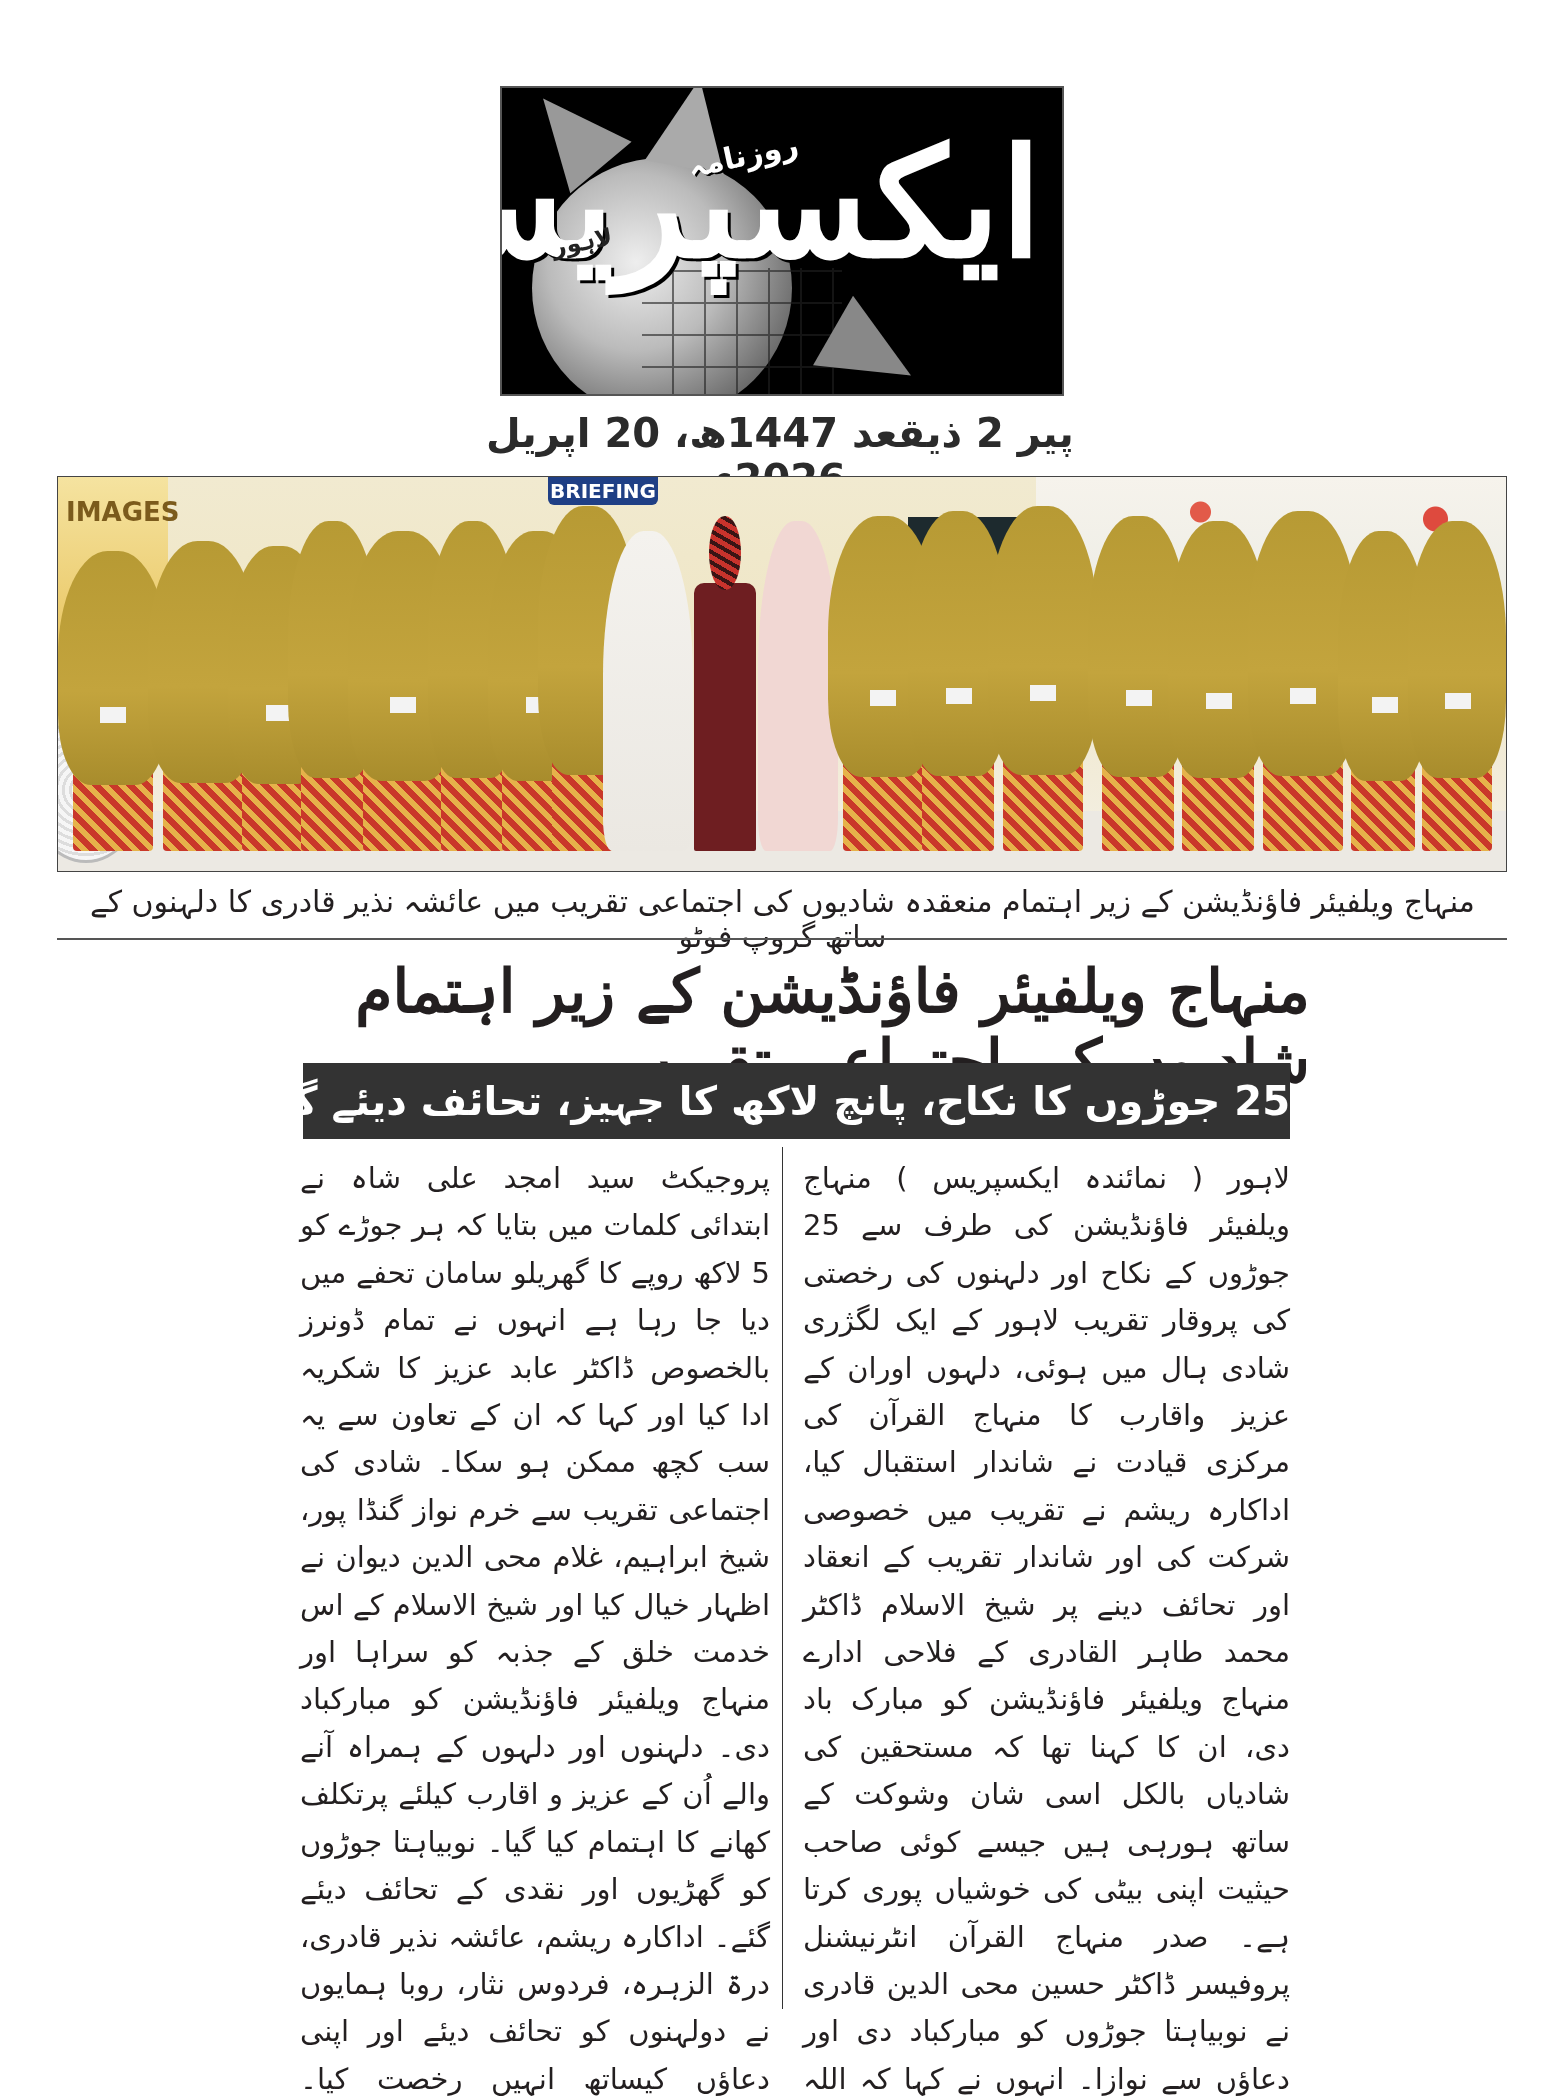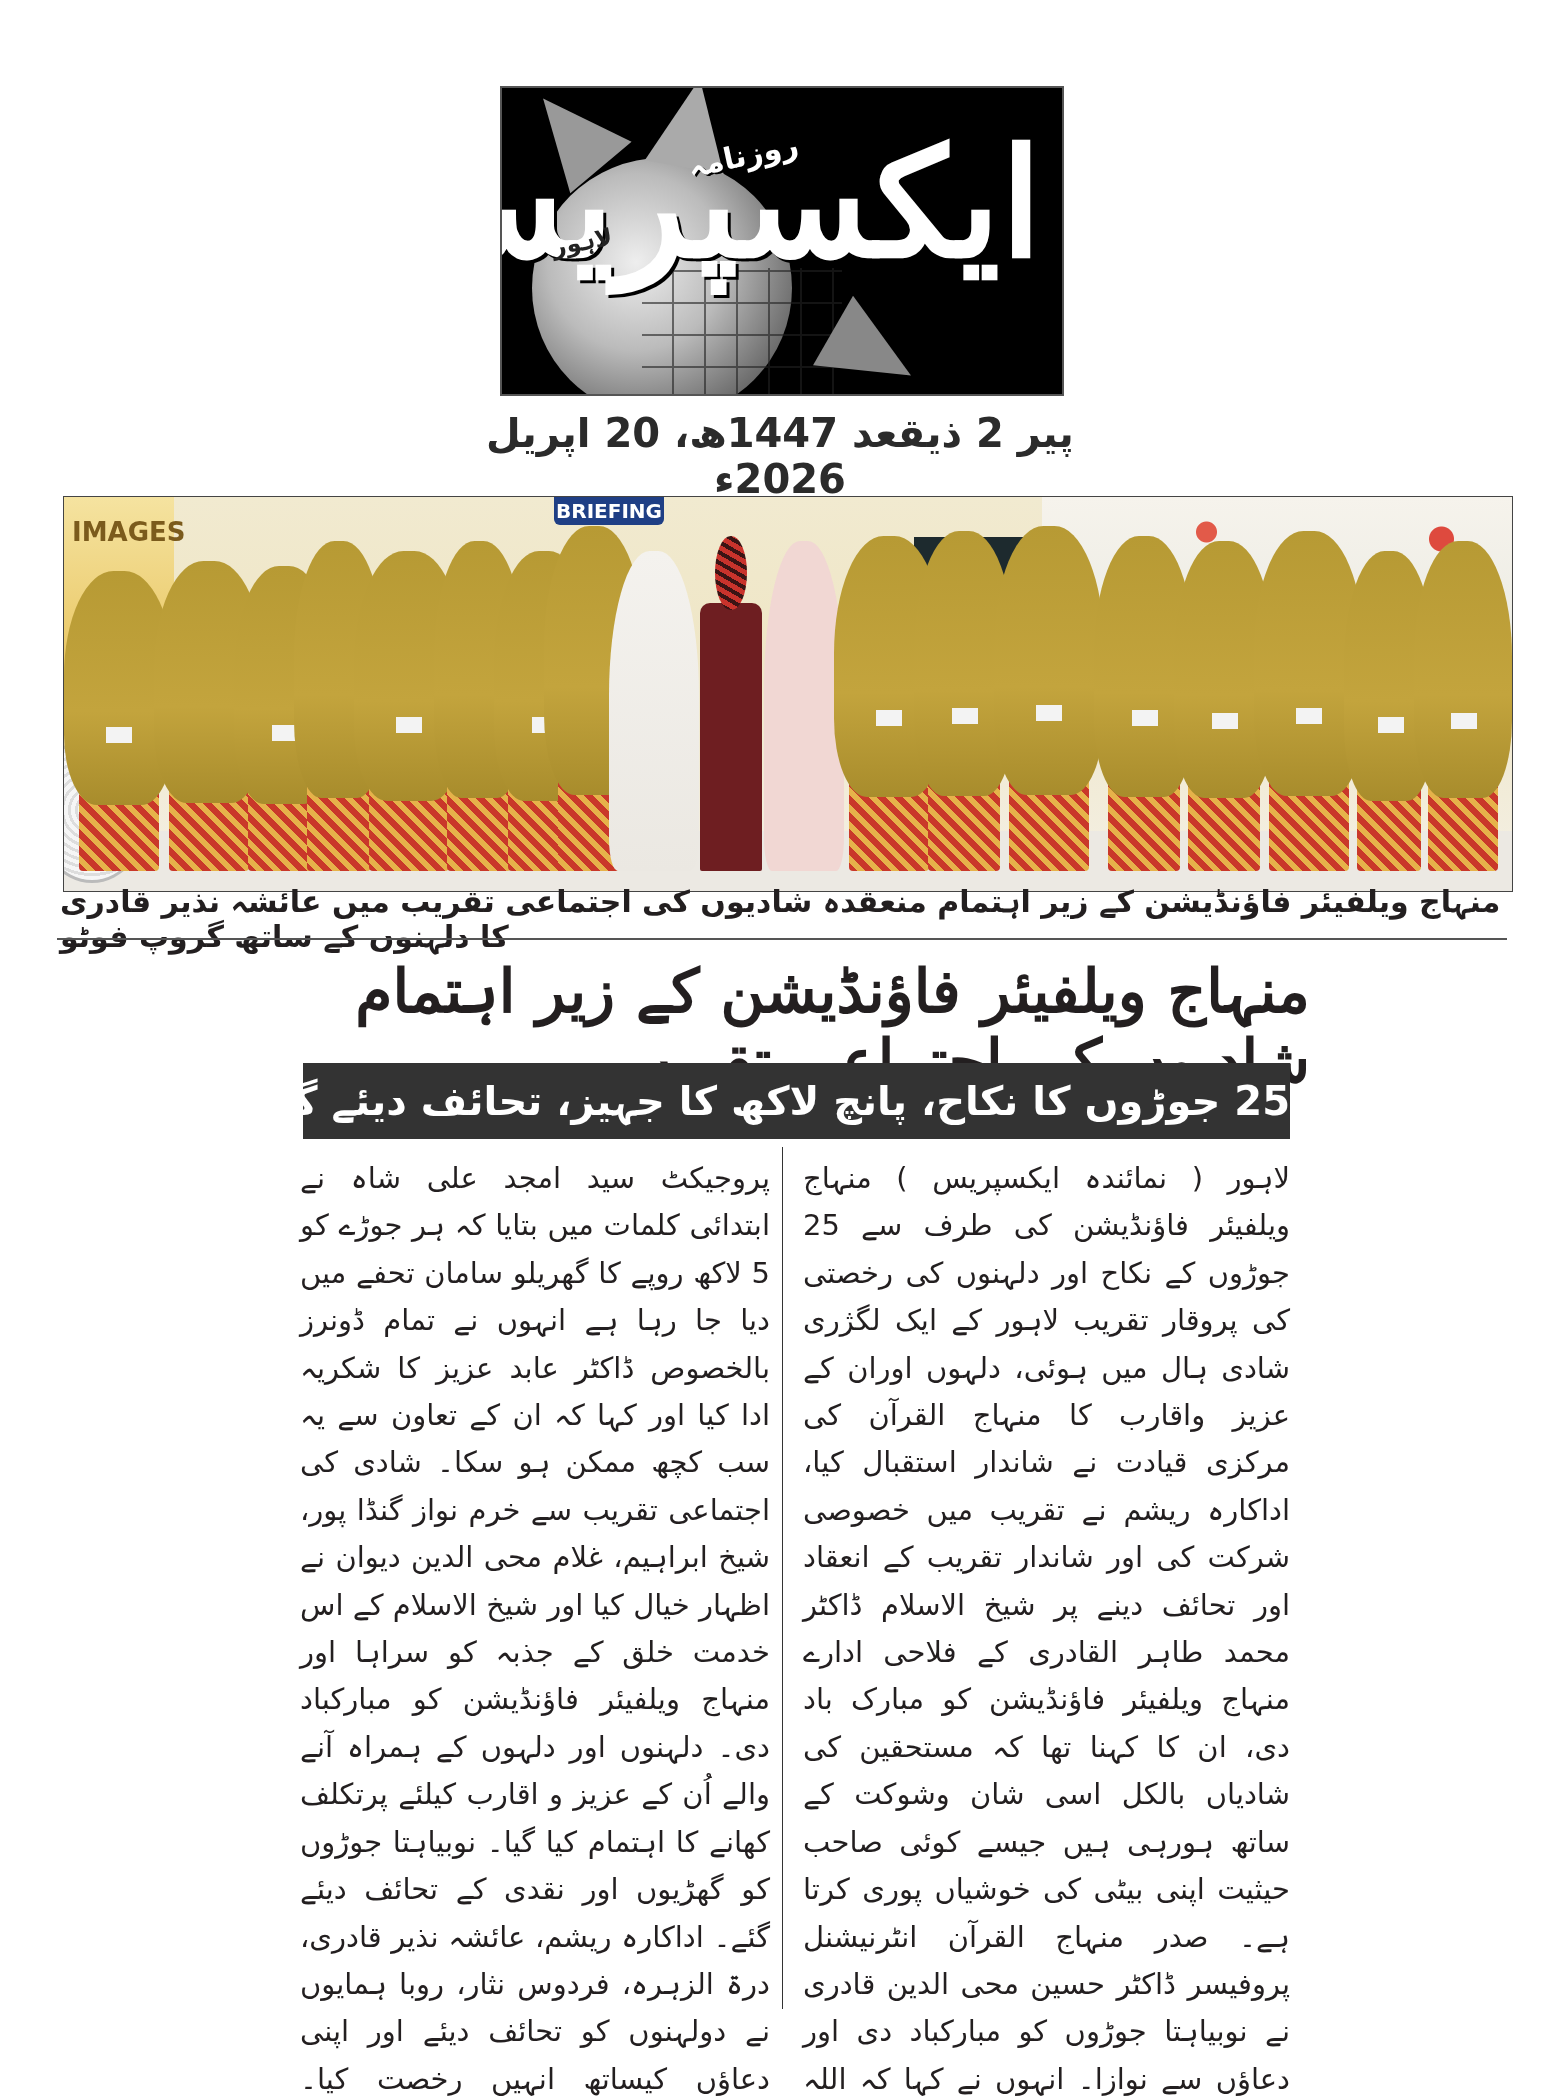--- a/index.html
+++ b/index.html
@@ -44,24 +44,23 @@
     }
     .masthead .logo-city {
       position: absolute; left: 50px; top: 140px; font-size: 24px; font-weight: bold;
       color: #222; direction: rtl; transform: rotate(-10deg);
     }
     .dateline {
       position: absolute; left: 460px; top: 410px; width: 640px; text-align: center;
       font-size: 40px; font-weight: bold; direction: rtl; color: #2b2b2b;
     }
     .photo {
-      position: absolute; left: 63px; top: 476px; width: 1448px; height: 394px;
+      position: absolute; left: 57px; top: 476px; width: 1448px; height: 394px;
       border: 1px solid #444; overflow: hidden;
       background: linear-gradient(180deg, #f1ead0 0%, #efe6c6 40%, #f4f0e6 100%);
-      margin-top: 20px;
     }
     .photo .banner-left {
       position: absolute; left: 0; top: 0; width: 110px; height: 190px;
       background: linear-gradient(180deg,#f5e3a0,#e8c35c); 
     }
     .photo .banner-text {
       position: absolute; left: 8px; top: 20px; font-size: 26px; font-weight: bold; color: #7b5b1c;
     }
     .photo .briefing {
       position: absolute; left: 490px; top: 0; width: 110px; height: 28px; background: #1f3f85;
@@ -105,22 +104,22 @@
       position: absolute; left: 38%; top: 52%; width: 26px; height: 16px; background: #f3f3f3;
     }
     .white-bride .veil { background: linear-gradient(180deg,#f4f2ee,#ebe8e2); height: 100%; border-radius: 45% 45% 10% 10%; }
     .white-bride .dress { background: #f3f0ea; height: 55%; }
     .abaya .veil { background: #a32e2a; height: 22%; left: 30%; right: 30%; border-radius: 50%;
       background: repeating-linear-gradient(30deg,#c8332c 0 5px,#3a1414 5px 9px); }
     .abaya .dress { background: #6e1e21; height: 80%; left: 10%; right: 10%; border-radius: 10px 10px 2px 2px; }
     .pink .veil { background: #f1d7d3; height: 100%; border-radius: 45% 45% 10% 10%; }
     .pink .dress { background: #edcbc0; height: 50%; }
     .caption {
-      position: absolute; left: 60px; top: 884px; width: 1445px; text-align: left;
-      font-size: 30px; font-weight: bold; direction: rtl; color: #231f20; letter-spacing: -1px;
+      position: absolute; left: 60px; top: 884px; width: 1445px; text-align: center;
+      font-size: 30px; font-weight: normal; direction: rtl; color: #231f20; letter-spacing: -1px;
     }
     .hr {
       position: absolute; left: 57px; top: 938px; width: 1450px; height: 2px; background: #555;
     }
     .headline {
       position: absolute; left: 250px; top: 956px; width: 1060px; text-align: right;
       font-family: "DejaVu Serif", serif; font-size: 60px; font-weight: bold; direction: rtl;
       color: #231f20; letter-spacing: -2px;
     }
     .subhead {

